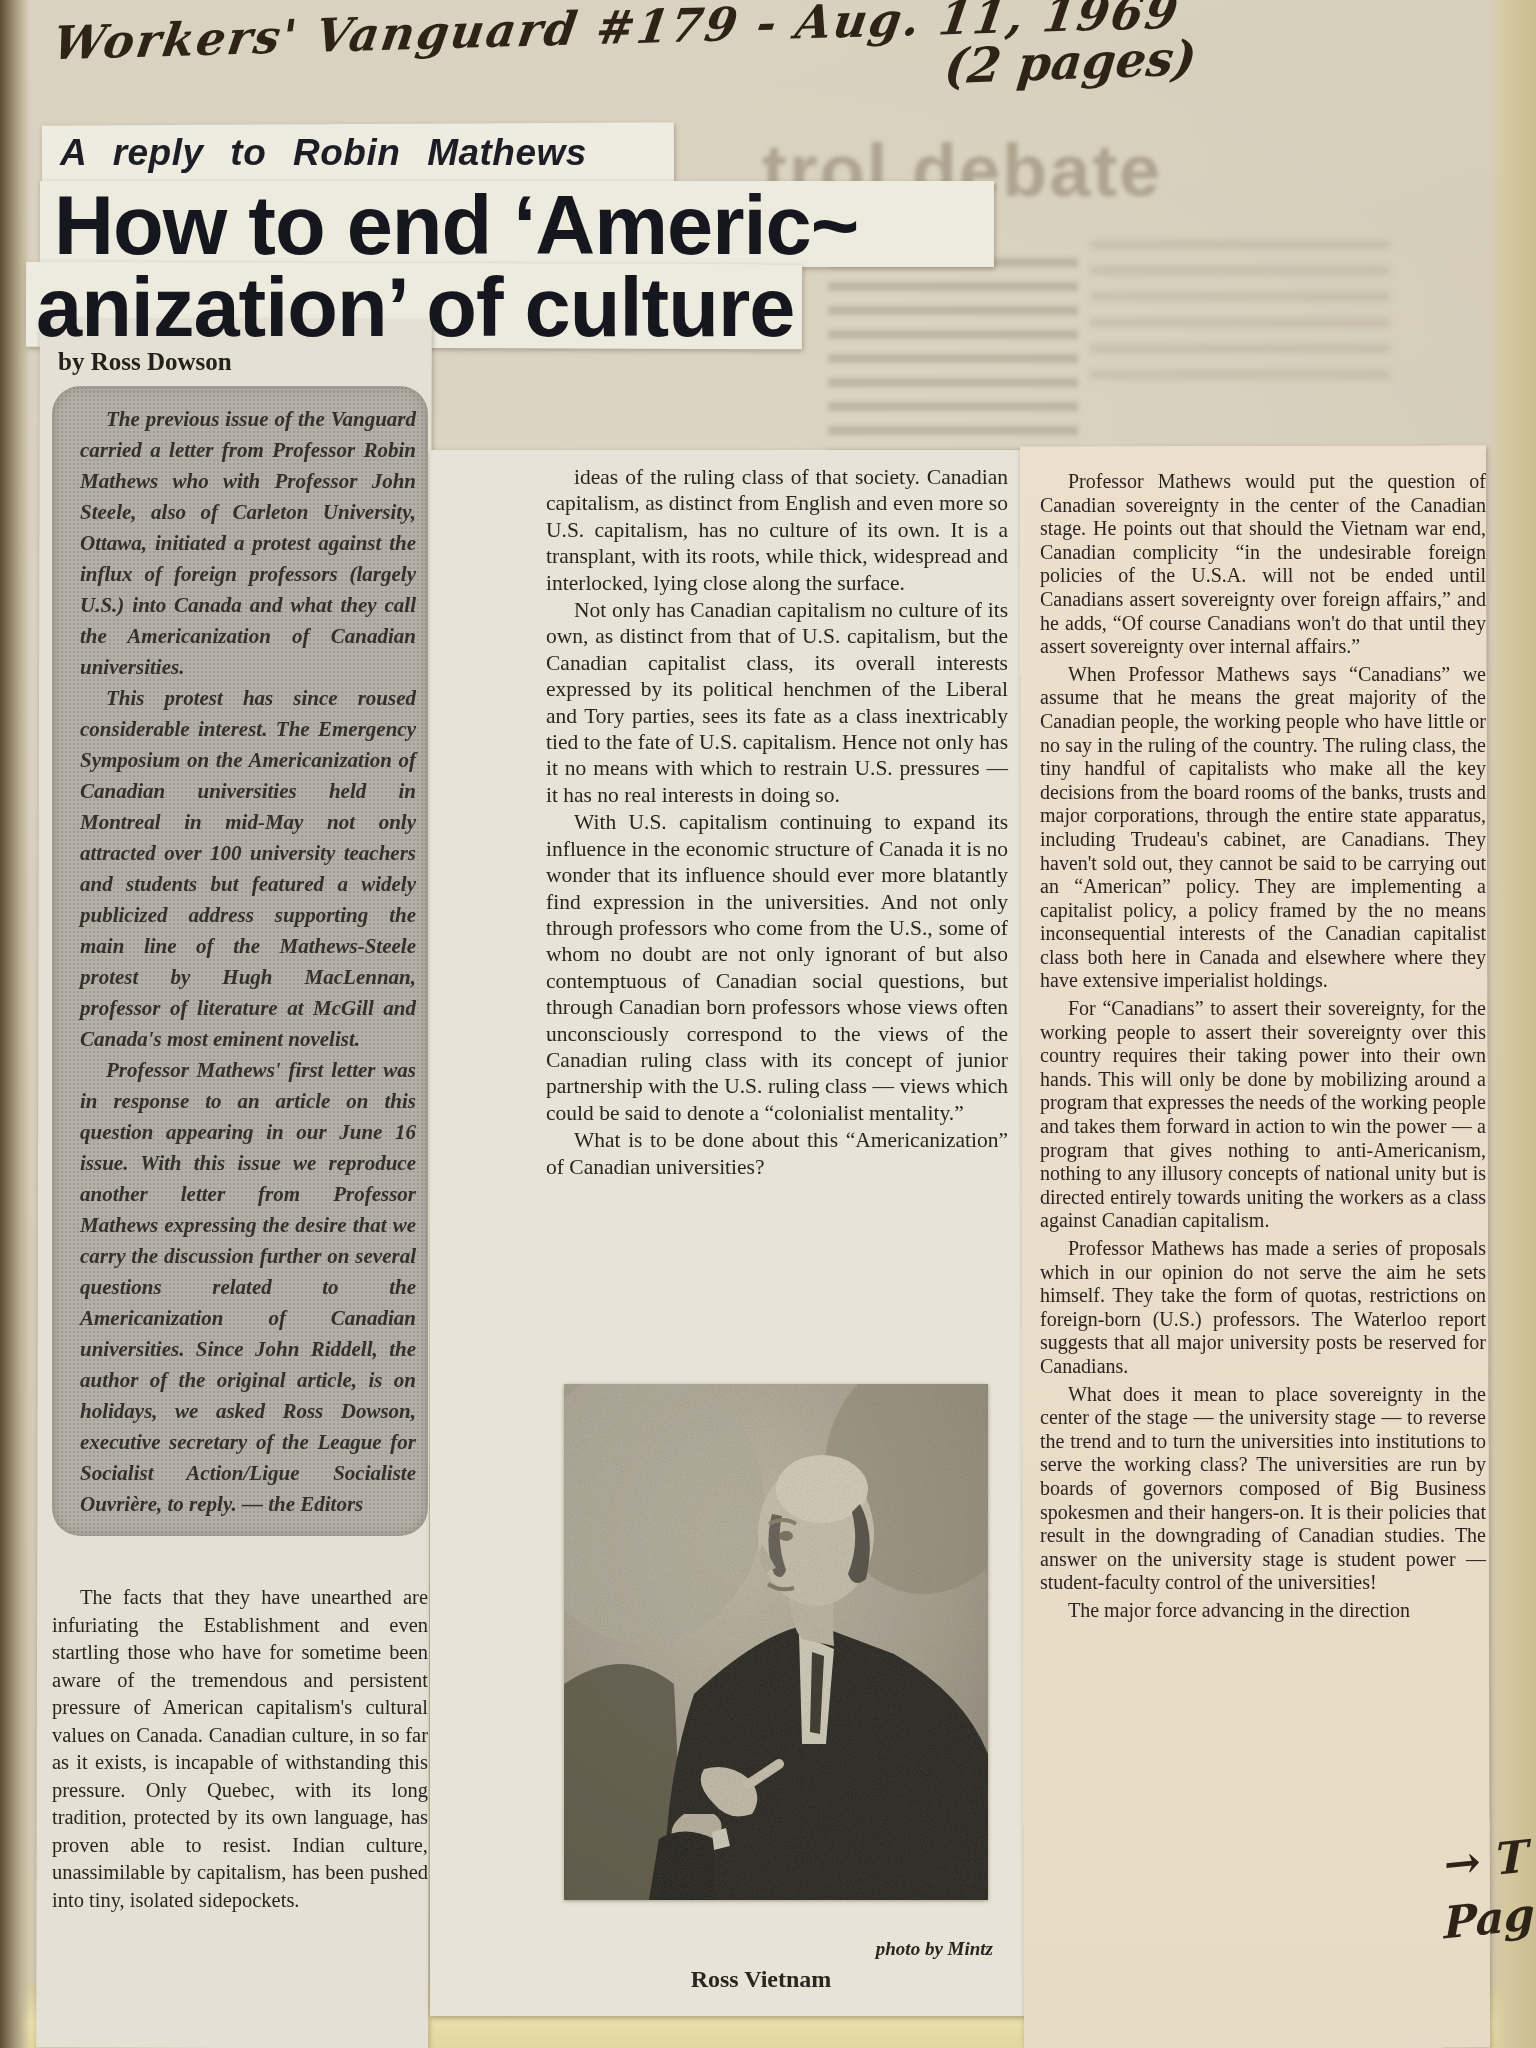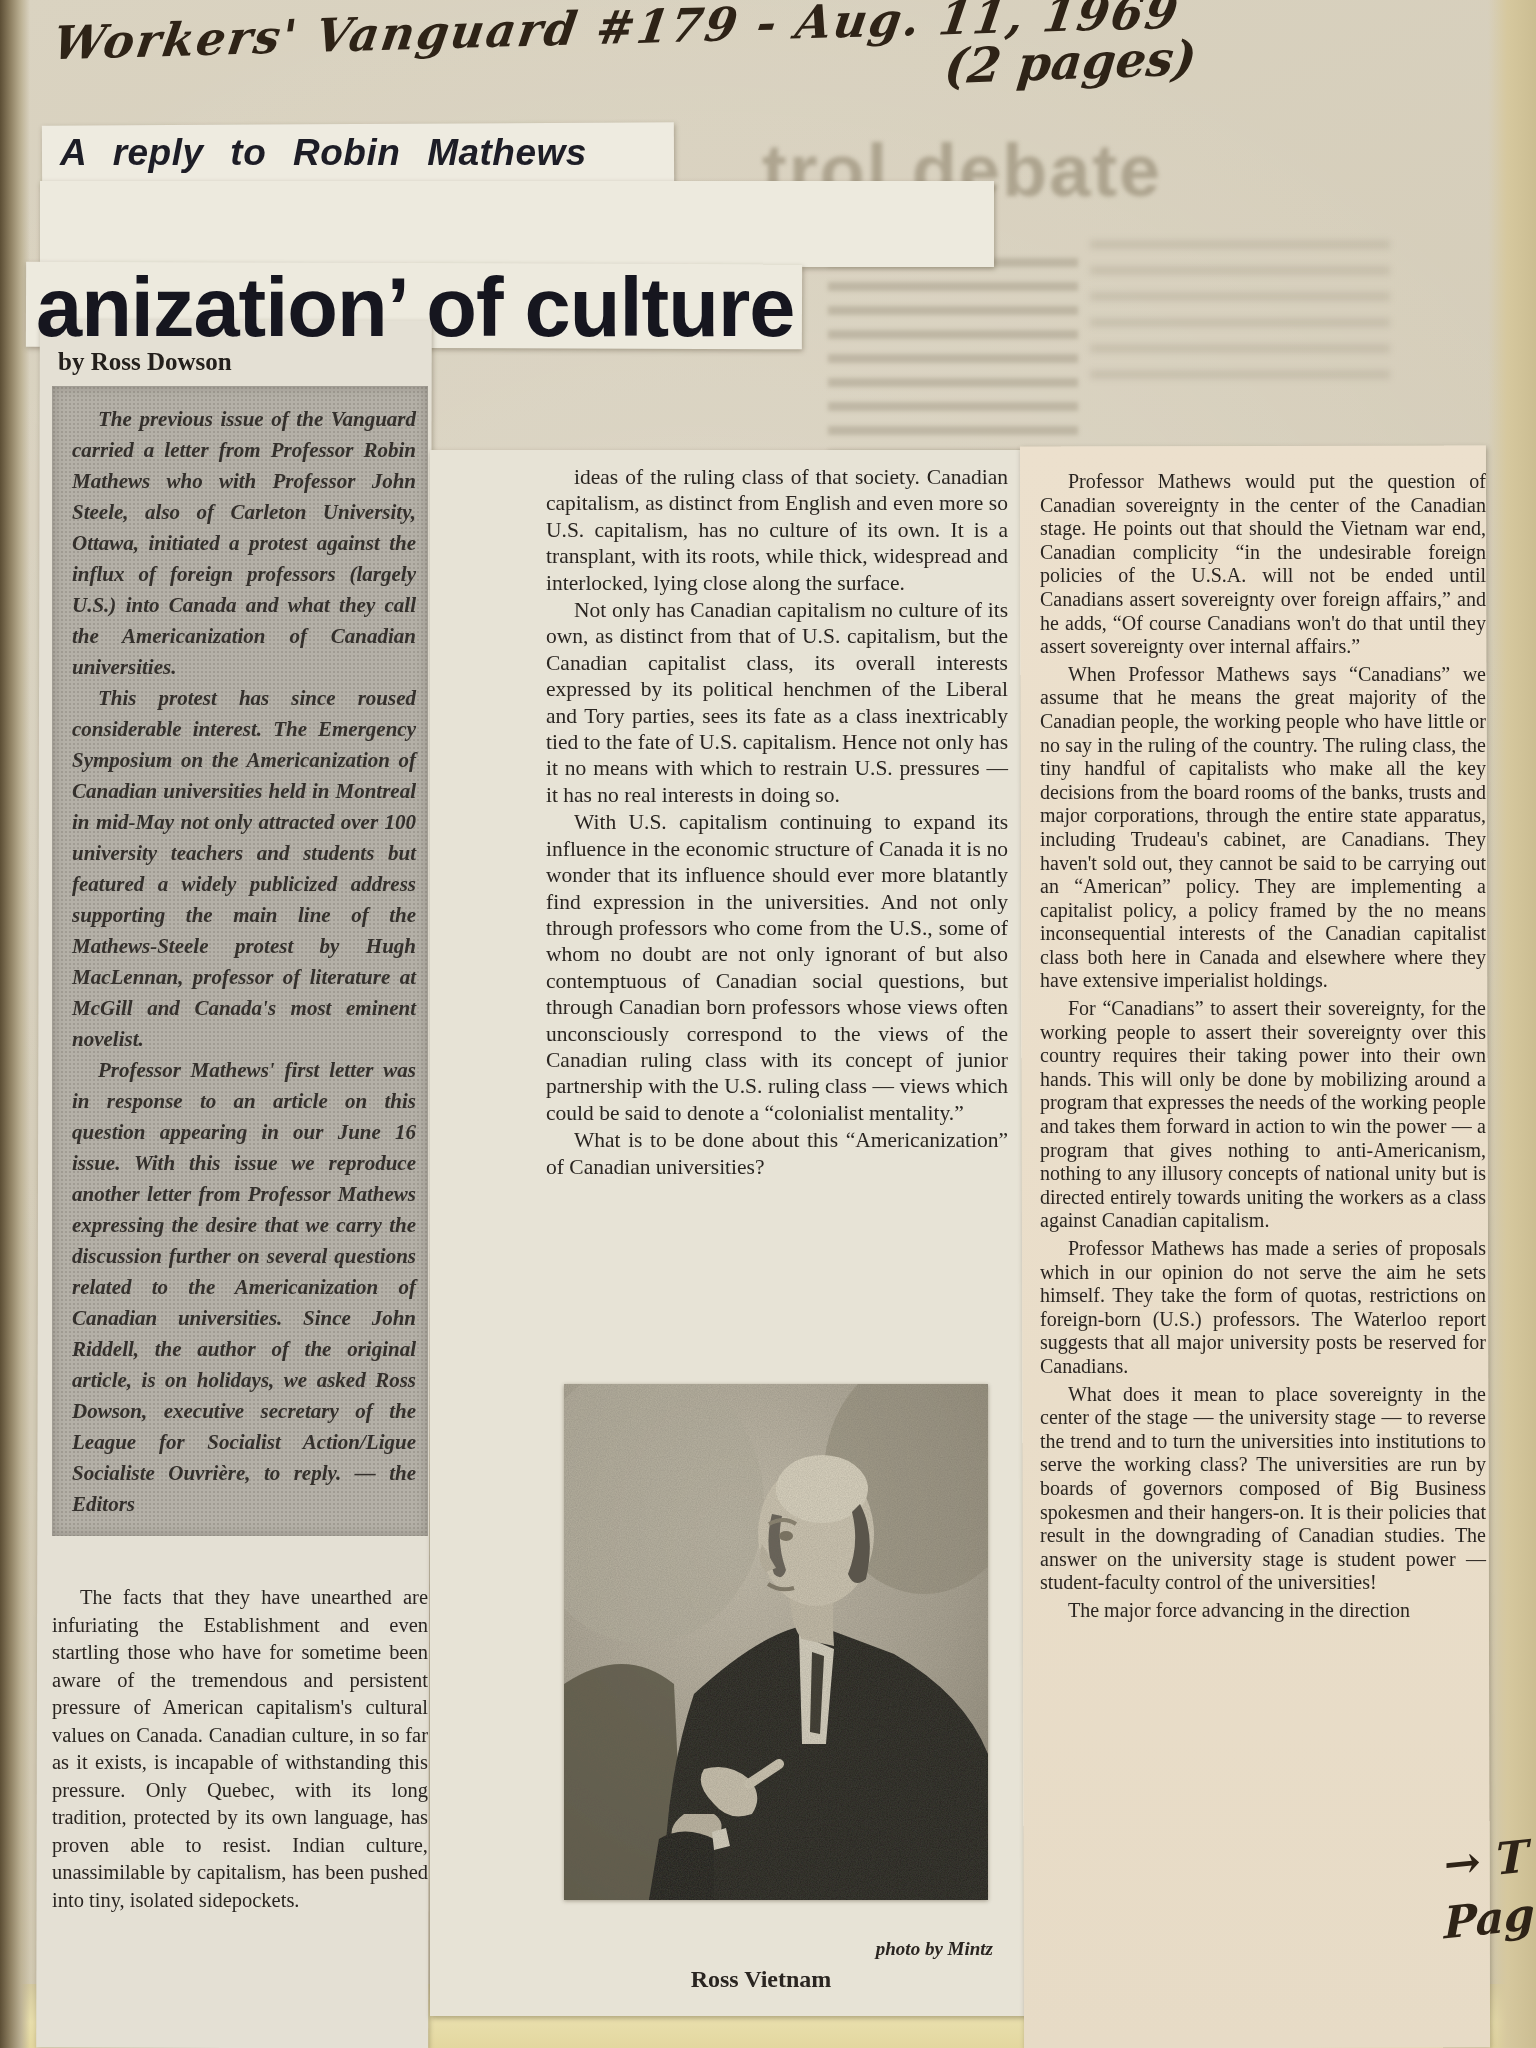--- a/index.html
+++ b/index.html
@@ -50,21 +50,21 @@
   .h1line{position:absolute;font-family:"Liberation Sans",sans-serif;font-weight:900;
     color:#16161f;font-size:83px;letter-spacing:-1px;white-space:nowrap;}
   .h1a{left:54px;top:178px;}
   .h1b{left:36px;top:260px;}
   
   .col{position:absolute;color:#2a2521;}
   .byline{font-weight:700;font-size:25px;color:#24201c;margin:16px 0 10px 6px;}
   .note-box{background:#b4b0a7;
     background-image:radial-gradient(rgba(40,35,30,.14) 1px, rgba(0,0,0,0) 1.4px);
     background-size:4px 4px;
-    padding:18px 12px 16px 20px;box-shadow:inset 0 0 12px rgba(90,85,75,.4);}
+    padding:18px 12px 16px 28px;box-shadow:inset 0 0 12px rgba(90,85,75,.4);border-radius:28px;}
   .note-box p{margin:0;font-style:italic;font-weight:600;font-size:21px;line-height:31px;
     text-align:justify;text-indent:26px;color:#34302c;}
   .body-p{margin:0;text-align:justify;text-indent:28px;}
   .c1 .body-p{font-size:20.5px;line-height:27.5px;}
   .c1-body{margin-top:48px;}
   .c2 .body-p{font-size:21.5px;line-height:26.4px;margin-bottom:1px;}
   .c3 .body-p{font-size:20px;line-height:23.6px;margin-bottom:4px;}
   
   .photo{position:absolute;left:564px;top:1384px;width:424px;height:516px;
     box-shadow:0 1px 4px rgba(60,50,30,.4);background:#9f998b;}
@@ -91,20 +91,21 @@
   <div class="hw hw-pages">(2 pages)</div>
 
   <div class="paper p-kicker"></div>
   <div class="paper p-head1"></div>
   <div class="paper p-head2"></div>
   <div class="paper p-col1"></div>
   <div class="paper p-col2"></div>
   <div class="paper p-col3"></div>
 
   <div class="kicker">A reply to Robin Mathews</div>
+  <div class="h1line h1a">How to end ‘Americ~</div>
   <div class="h1line h1b">anization’ of culture</div>
 
   <div class="col c1" style="left:52px;top:332px;width:376px;">
     <div class="byline">by Ross Dowson</div>
     <div class="note-box">
         <p class="note-p">The previous issue of the Vanguard carried a letter from Professor Robin Mathews who with Professor John Steele, also of Carleton University, Ottawa, initiated a protest against the influx of foreign professors (largely U.S.) into Canada and what they call the Americanization of Canadian universities.</p>
         <p class="note-p">This protest has since roused considerable interest. The Emergency Symposium on the Americanization of Canadian universities held in Montreal in mid-May not only attracted over 100 university teachers and students but featured a widely publicized address supporting the main line of the Mathews-Steele protest by Hugh MacLennan, professor of literature at McGill and Canada's most eminent novelist.</p>
         <p class="note-p">Professor Mathews' first letter was in response to an article on this question appearing in our June 16 issue. With this issue we reproduce another letter from Professor Mathews expressing the desire that we carry the discussion further on several questions related to the Americanization of Canadian universities. Since John Riddell, the author of the original article, is on holidays, we asked Ross Dowson, executive secretary of the League for Socialist Action/Ligue Socialiste Ouvrière, to reply.  — the Editors</p>
       </div>
     <div class="c1-body">

